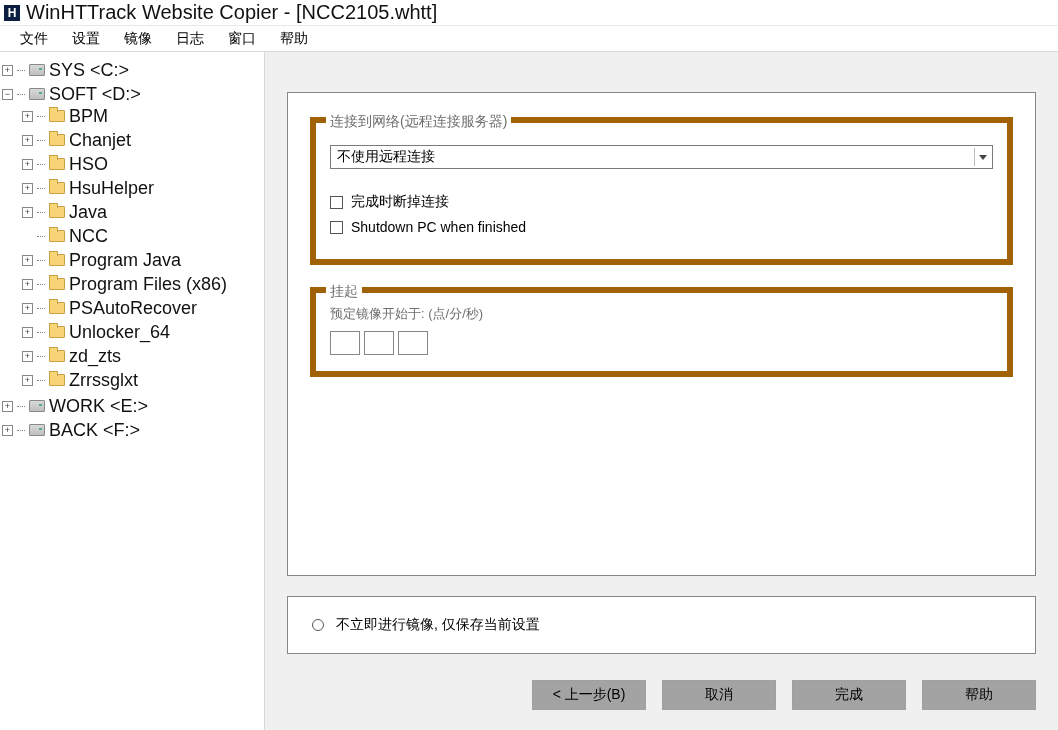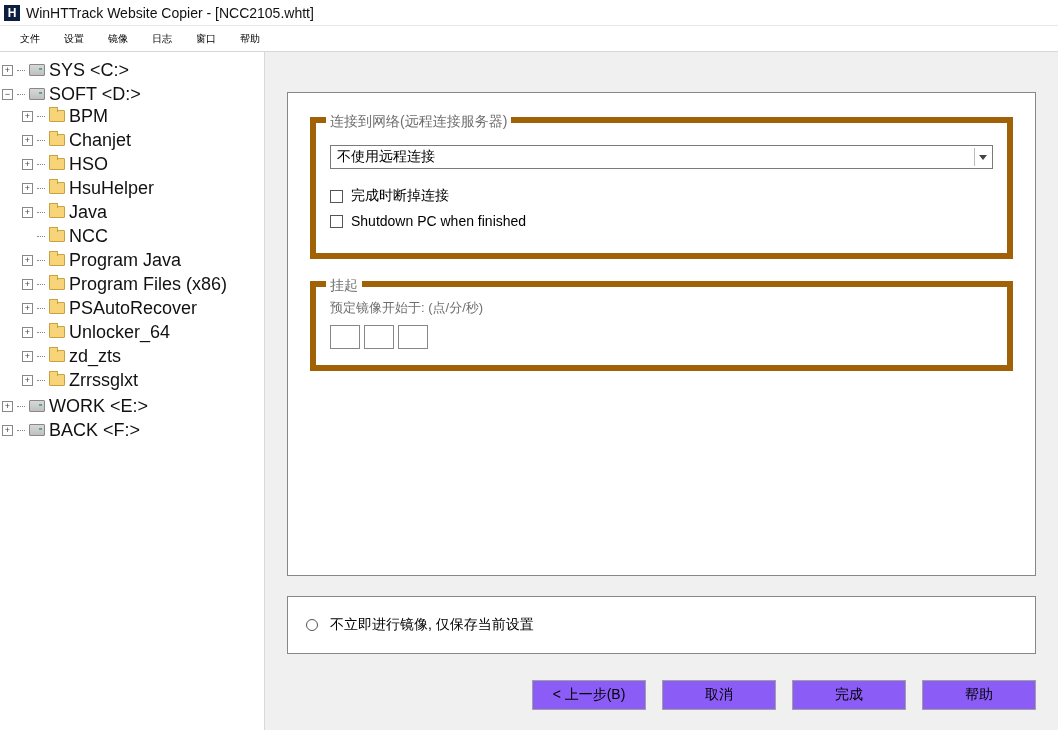--- a/index.html
+++ b/index.html
@@ -24,34 +24,34 @@
   }
   .app-icon {
     width: 16px; height: 16px;
     background: #0b1e3f;
     color: #fff;
     font-weight: bold;
     font-size: 12px;
     display: flex; align-items: center; justify-content: center;
     margin-right: 6px;
   }
-  .title-text { font-size: 14px; color: #111; }
+  .title-text { font-size: 20px; color: #111; }
   
   .menubar {
     height: 26px;
     display: flex;
     align-items: center;
     padding: 0 8px;
     border-bottom: 1px solid #d8d8d8;
     gap: 0;
   }
   .menubar .menuitem {
     padding: 4px 12px;
     cursor: default;
-    font-size: 10px;
+    font-size: 14px;
   }
   
   .main {
     display: flex;
     height: calc(100% - 52px);
   }
   .sidebar {
     width: 265px;
     border-right: 1px solid #d8d8d8;
     padding: 6px 2px;
@@ -136,42 +136,42 @@
     font-size: 14px;
   }
   .dim { color:#6f6f6f; }
   .select {
     width: 100%;
     height: 24px;
     border: 1px solid #7a7a7a;
     background: #fff;
     display: flex; align-items: center; justify-content: space-between;
     padding: 0 6px;
-    margin-top: 10px; margin-bottom: 18px;
+    margin-top: 10px; margin-bottom: 24px;
     font-size: 14px;
   }
   .select .caret {
     width: 16px; height: 18px;
     border-left: 1px solid #bbb;
     display:flex; align-items:center; justify-content:center;
     margin-right:-4px;
   }
   .select .caret::after{ content:""; border-left:4px solid transparent; border-right:4px solid transparent; border-top:5px solid #444; }
   .checkbox-row { display:flex; align-items:center; gap:8px; margin: 8px 0; font-size:14px; }
   .checkbox { width:13px; height:13px; border:1px solid #555; background:#fff; }
   .time-inputs { display:flex; gap:4px; margin-top:8px; }
   .time-inputs .tbox { width:30px; height:24px; border:1px solid #878787; background:#fff; }
   .panel-wizard { flex:1; }
   .button-row {
     display:flex; justify-content:flex-end; gap:16px;
     padding: 6px 0 0 0; margin-top:auto;
   }
   .btn {
     width: 114px; height: 30px;
-    background: #8b5cf6;
+    background: #a3a3a3;
     border: 1px solid #a0a0a0;
     display:flex; align-items:center; justify-content:center;
     font-size:14px;
     cursor: default;
   }
 </style>
 </head>
 <body>
 
 <div class="titlebar">
@@ -349,21 +349,21 @@
         <div class="legend">挂起</div>
         <div class="dim">预定镜像开始于: (点/分/秒)</div>
         <div class="time-inputs">
           <div class="tbox"></div>
           <div class="tbox"></div>
           <div class="tbox"></div>
         </div>
       </div>
     </div>
 
-    <div class="panel-white" style="padding:18px 18px;">
+    <div class="panel-white" style="padding:18px 24px;">
       <div class="radio-row" style="margin-bottom:0;">
         <span class="radio"></span>
         <span class="radio-text">不立即进行镜像, 仅保存当前设置</span>
       </div>
     </div>
 
     <div class="button-row">
       <div class="btn">&lt; 上一步(B)</div>
       <div class="btn">取消</div>
       <div class="btn">完成</div>

